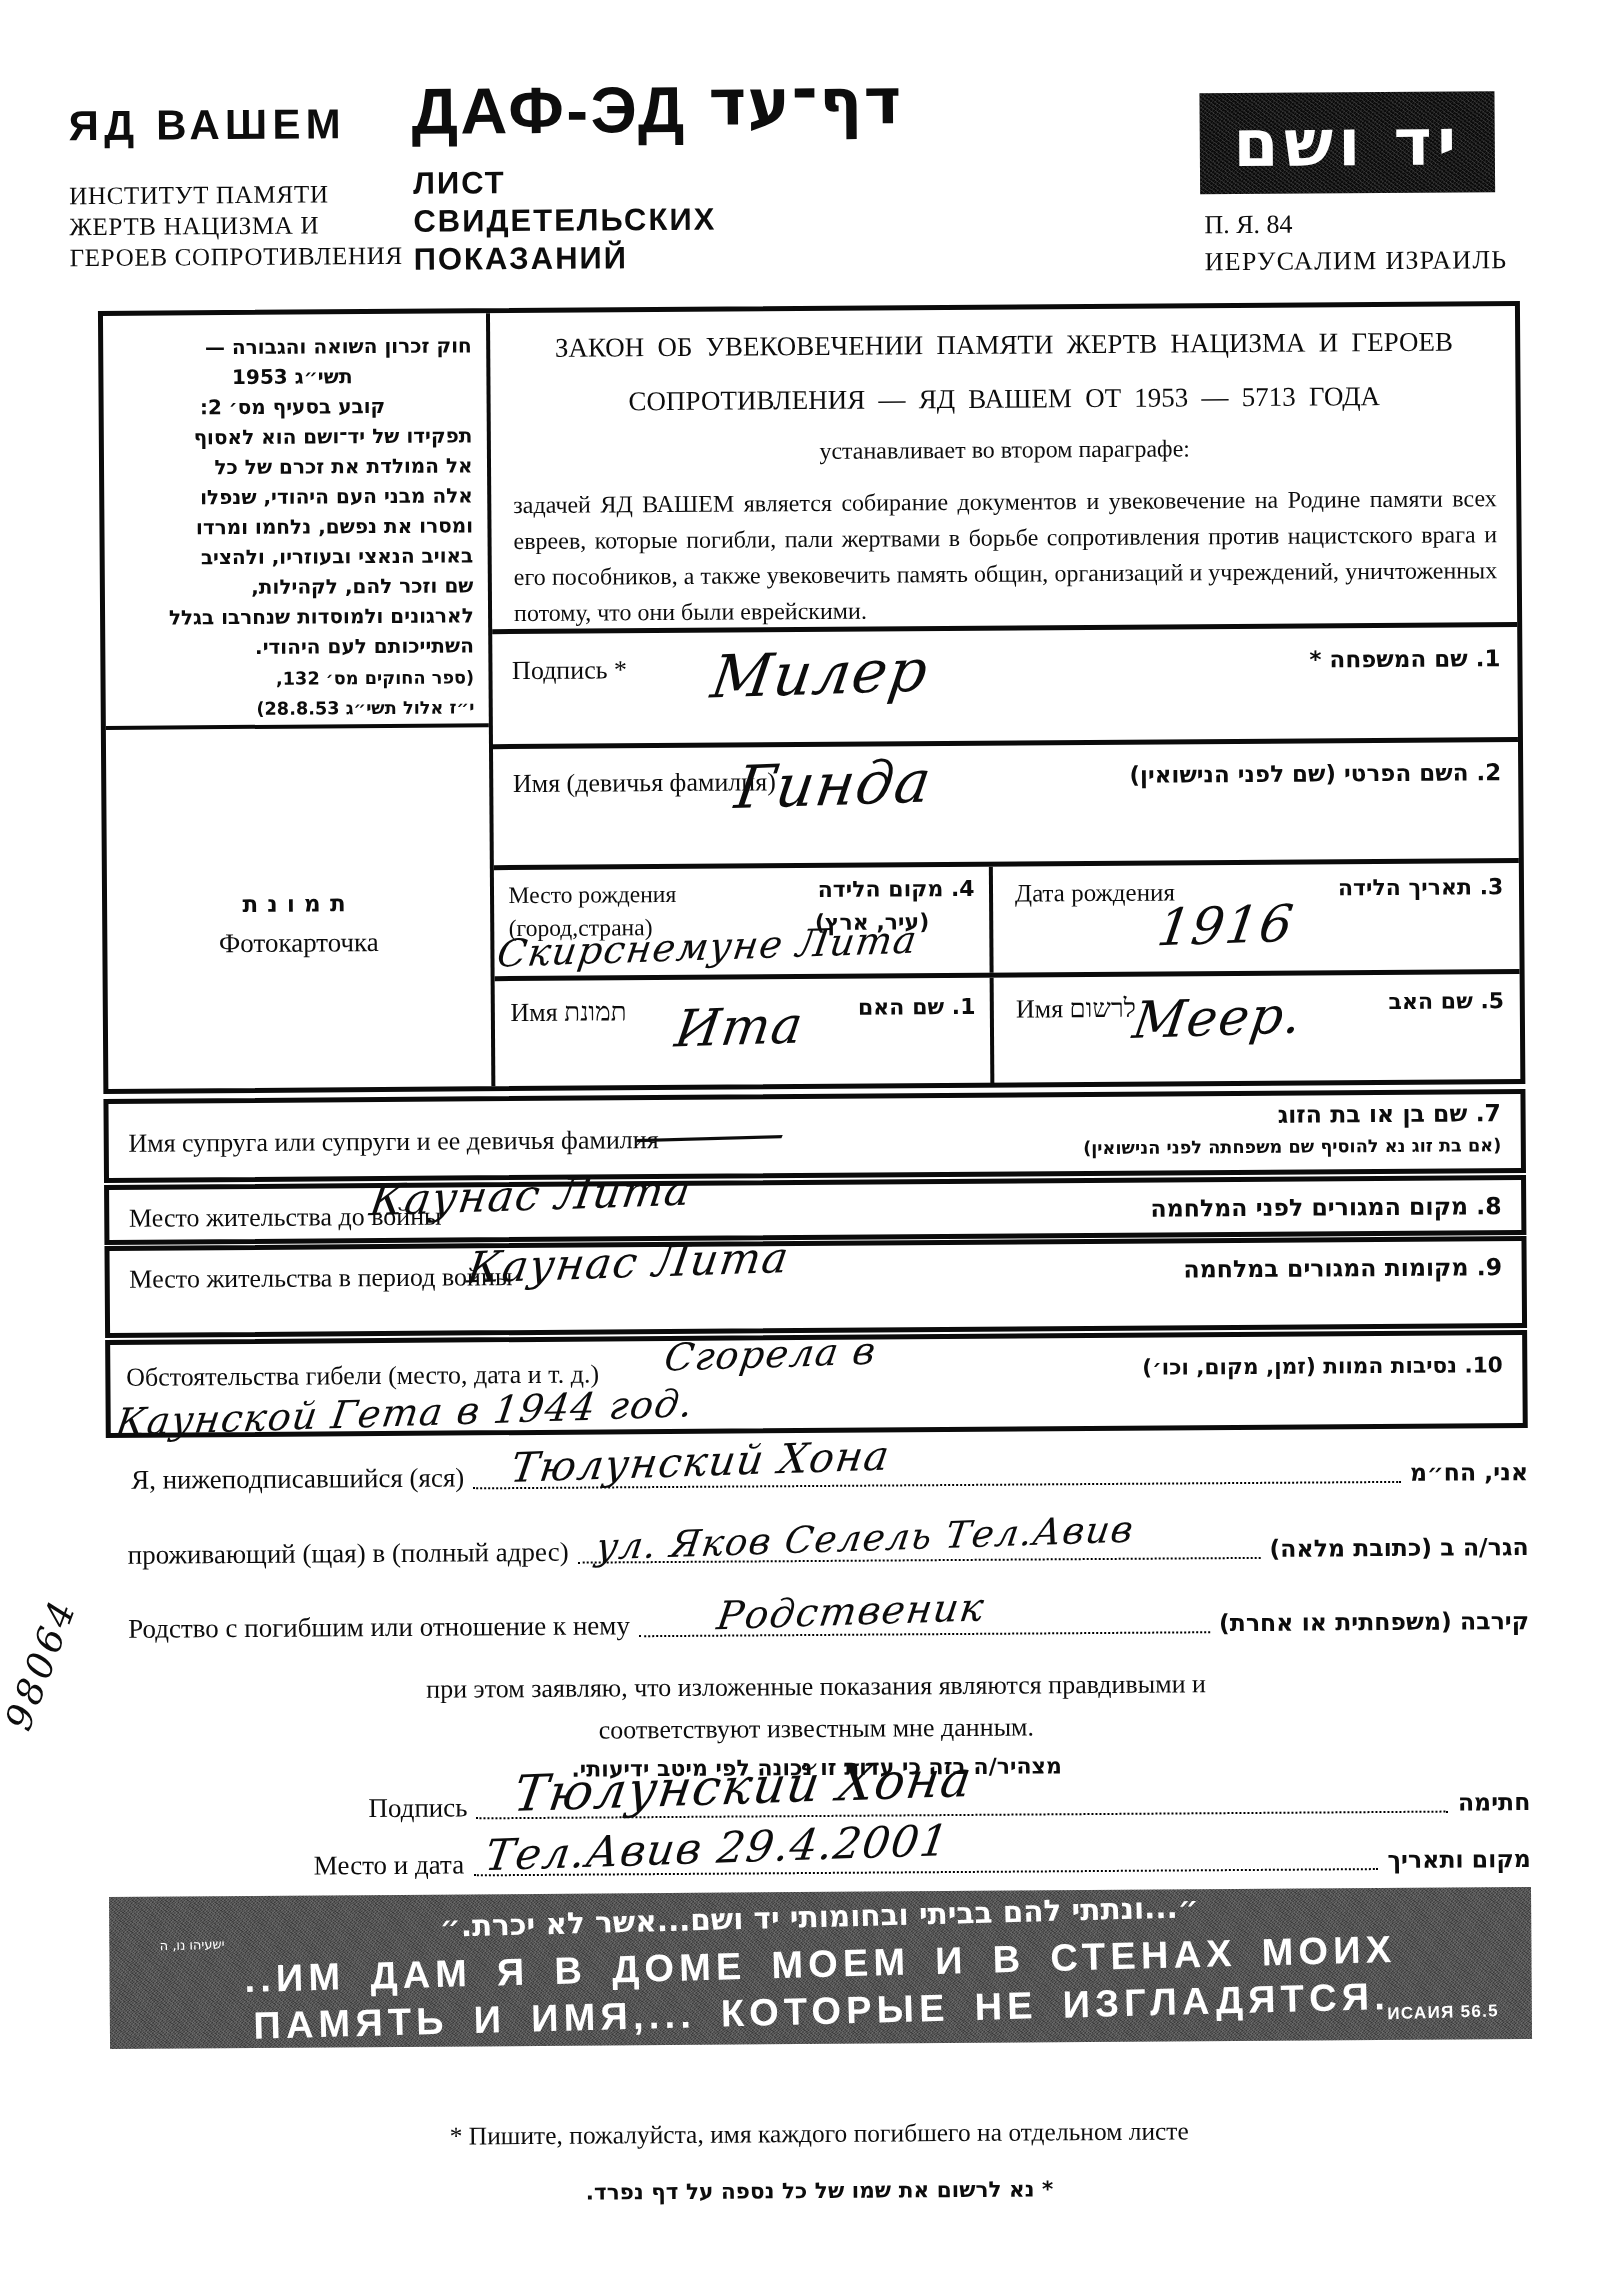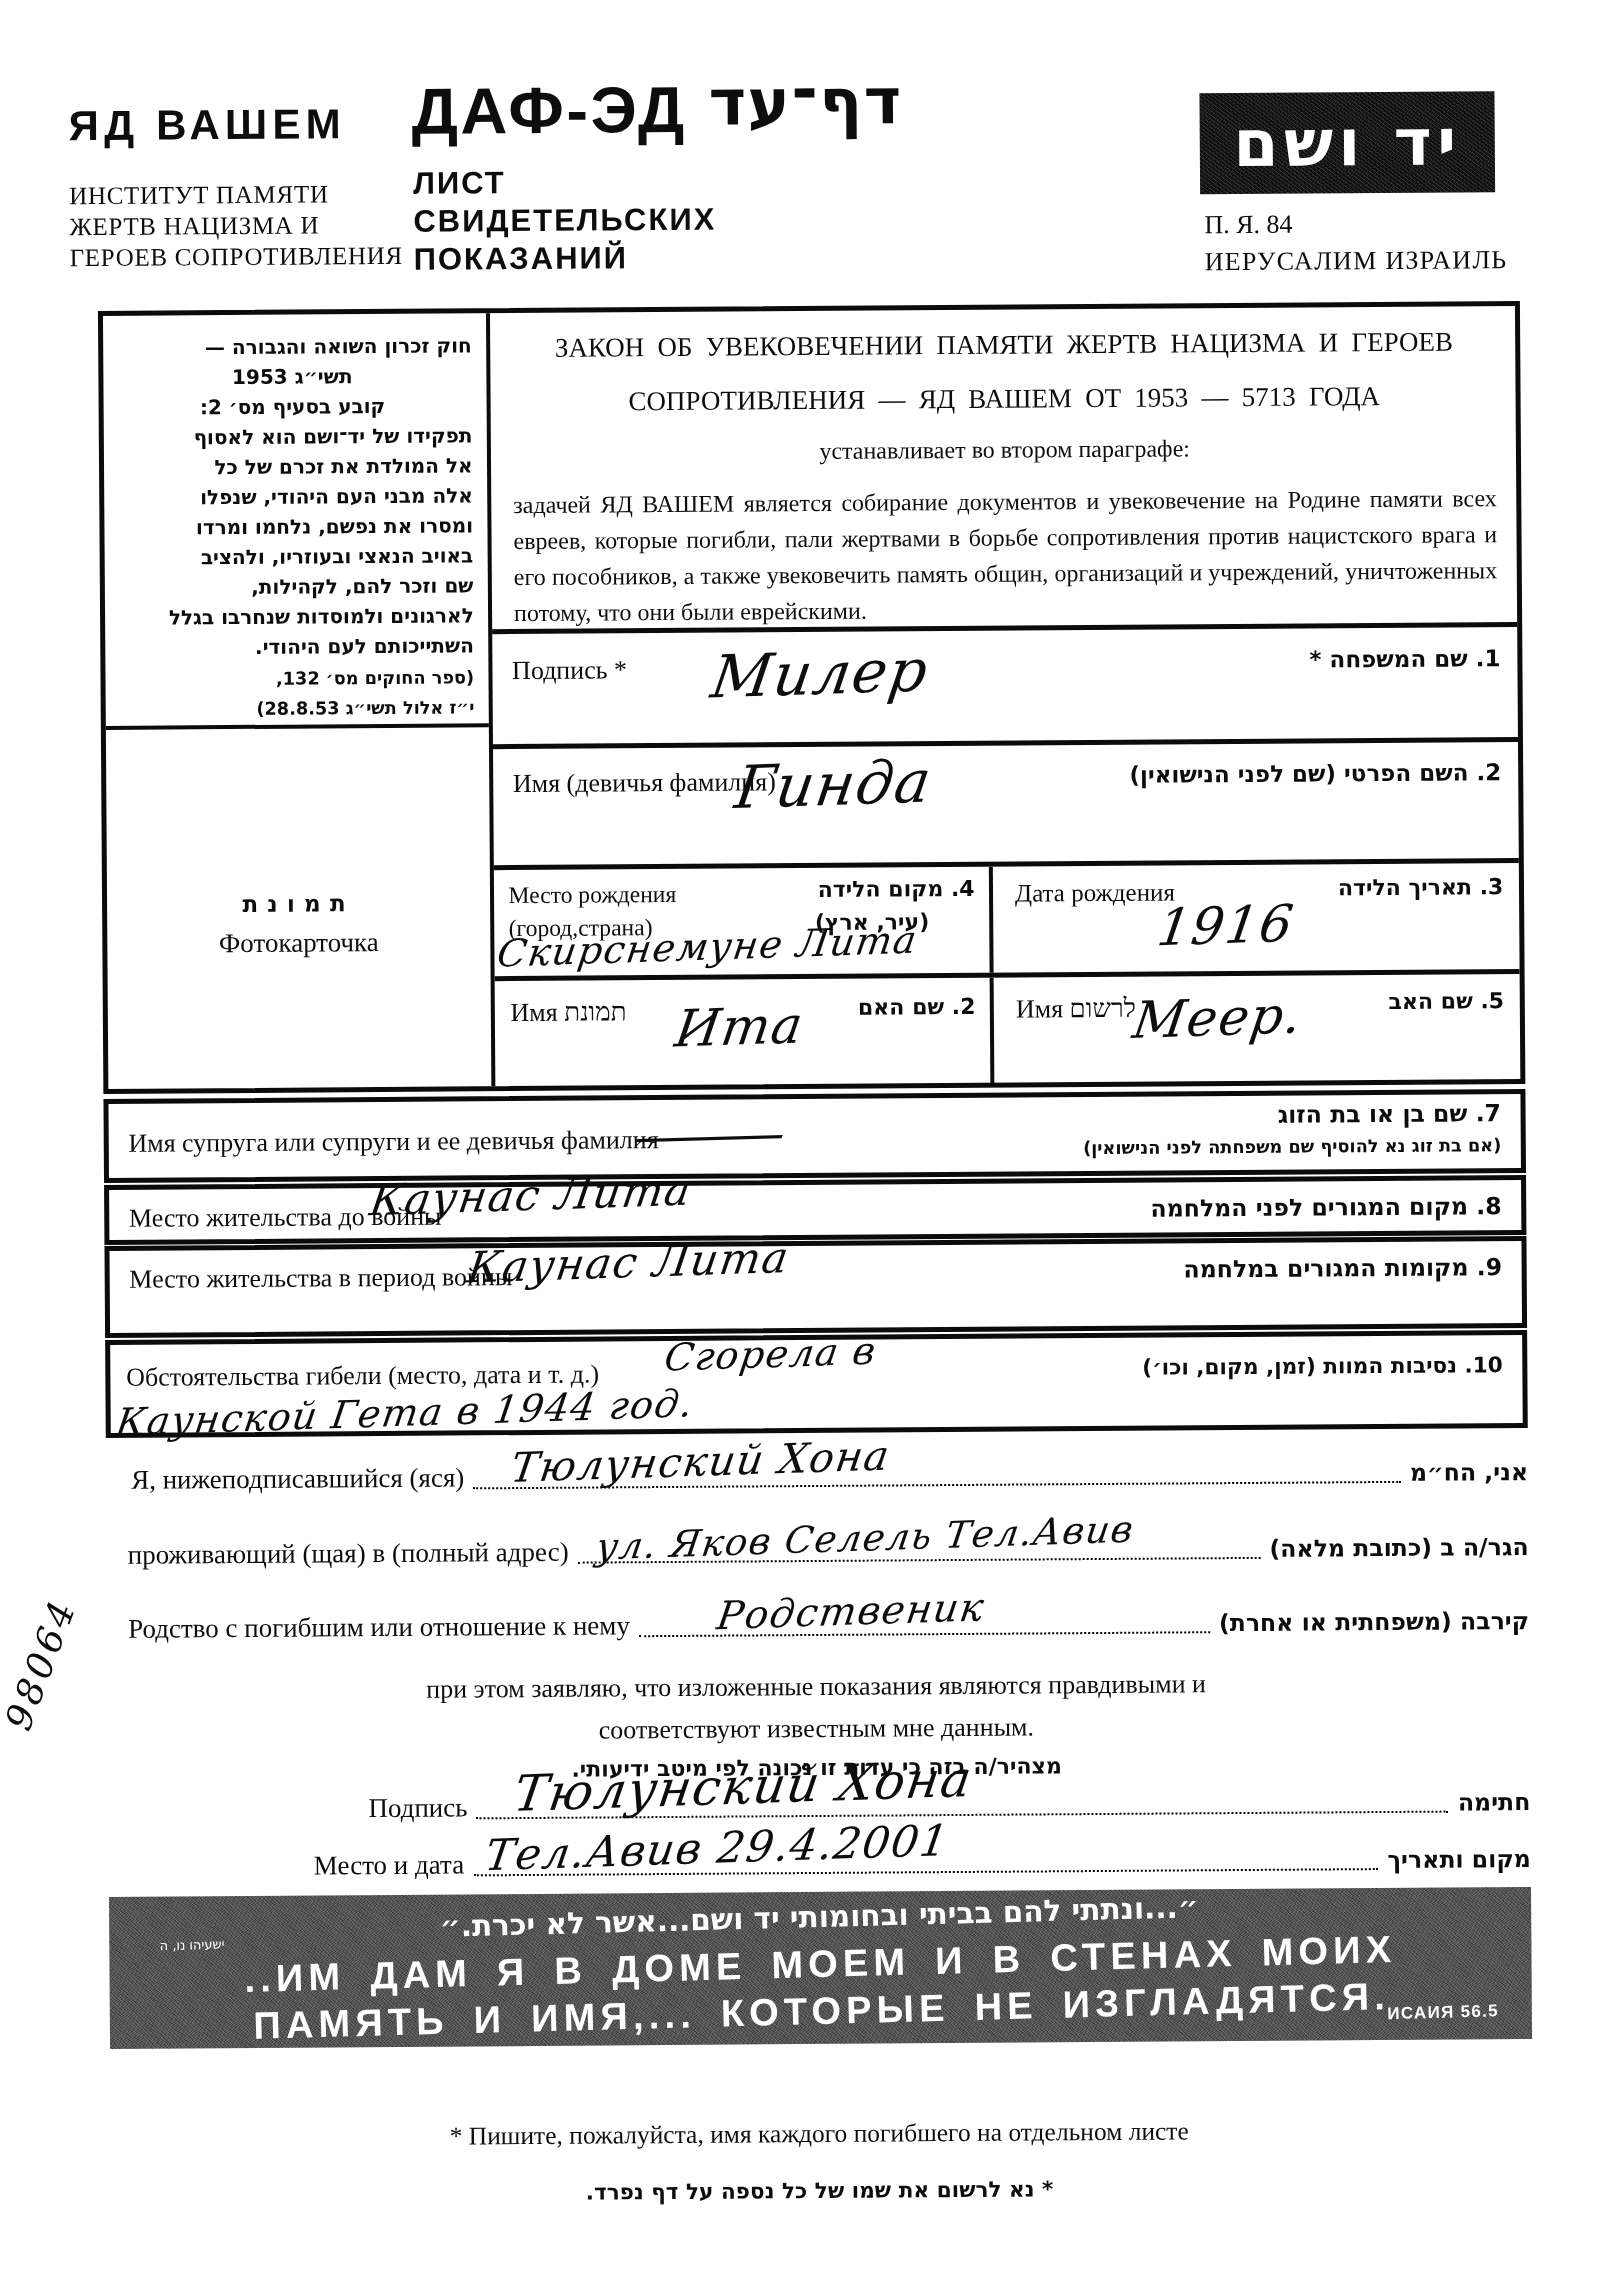--- a/index.html
+++ b/index.html
@@ -174,21 +174,21 @@
         <div class="cell cellB">
           <span class="rl2" style="left:17px;top:13px;font-size:25px;">Дата рождения</span>
           <span class="hl" dir="rtl" style="right:15.7px;top:10.5px;font-size:22px;">3. תאריך הלידה</span>
           <span class="hand" style="left:160px;top:31px;font-size:51px;">1916</span>
         </div>
       </div>
 
       <div class="frow" style="top:663px;height:111px;">
         <div class="cell cellA">
           <span class="rl" style="left:15.7px;top:17px;">Имя תמונת</span>
-          <span class="hl" dir="rtl" style="right:14.4px;top:15.7px;font-size:22px;">2. שם האם</span>
+          <span class="hl" dir="rtl" style="right:14.4px;top:15.7px;font-size:22px;">1. שם האם</span>
           <span class="hand" style="left:181px;top:18.3px;font-size:51px;">Ита</span>
         </div>
         <div class="cell cellB">
           <span class="rl" style="left:17px;top:17px;">Имя לרשום</span>
           <span class="hl" dir="rtl" style="right:15.7px;top:14.4px;font-size:22px;">5. שם האב</span>
           <span class="hand" style="left:135px;top:11.8px;font-size:51px;">Меер.</span>
         </div>
       </div>
     </div>
   </div>

